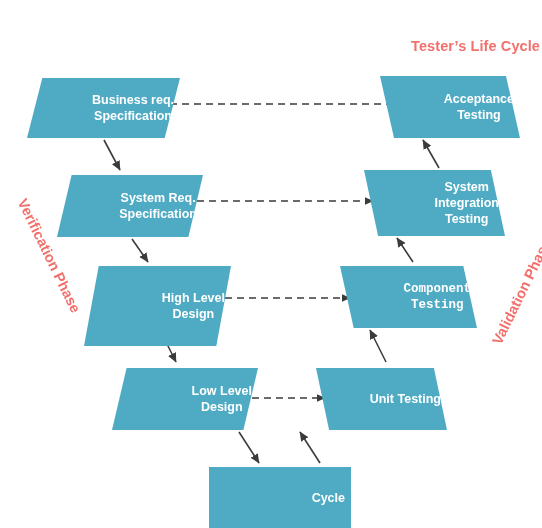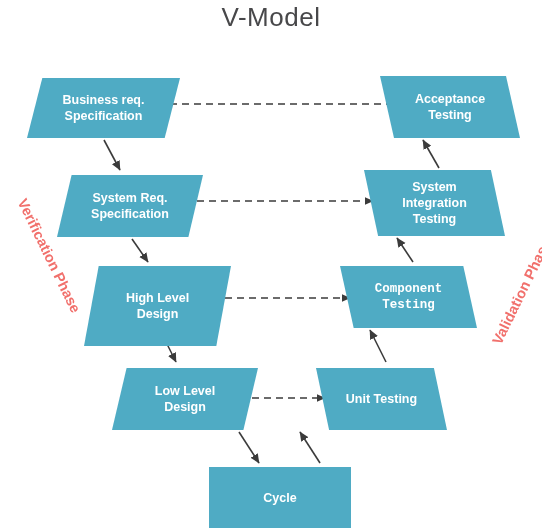--- a/index.html
+++ b/index.html
@@ -70,21 +70,21 @@
   .node {
     position: absolute;
     background: #4fabc4;
     color: #ffffff;
     font-size: 12.5px;
     font-weight: bold;
     line-height: 16px;
     text-align: center;
     display: flex;
     align-items: center;
-    justify-content: center;
+    justify-content: flex-end;
     box-sizing: border-box;
     padding: 2px 6px;
   }
   .node .label { position: relative; }
   
   .node.skew-left  { clip-path: polygon(10% 0%, 100% 0%, 90% 100%, 0% 100%); }
   
   .node.skew-right { clip-path: polygon(0% 0%, 90% 0%, 100% 100%, 10% 100%); }
   .node.plain { clip-path: none; }
 
@@ -96,22 +96,22 @@
     width: 542px;
     height: 528px;
     pointer-events: none;
   }
 </style>
 </head>
 <body>
 
 <div id="diagram">
 
-  <div class="title">V-Model</div>
 
+  <div class="lc-header right">Tester’s Life Cycle</div>
 
   <div class="phase-label verification">Verification Phase</div>
   <div class="phase-label validation">Validation Phase</div>
 
   <svg id="arrows" viewBox="0 0 542 528">
     <defs>
       <marker id="ah" markerWidth="7" markerHeight="7" refX="5.6" refY="3" orient="auto" markerUnits="strokeWidth">
         <path d="M0,0.3 L6,3 L0,5.7 z" fill="#3b3b3b"></path>
       </marker>
     </defs>

